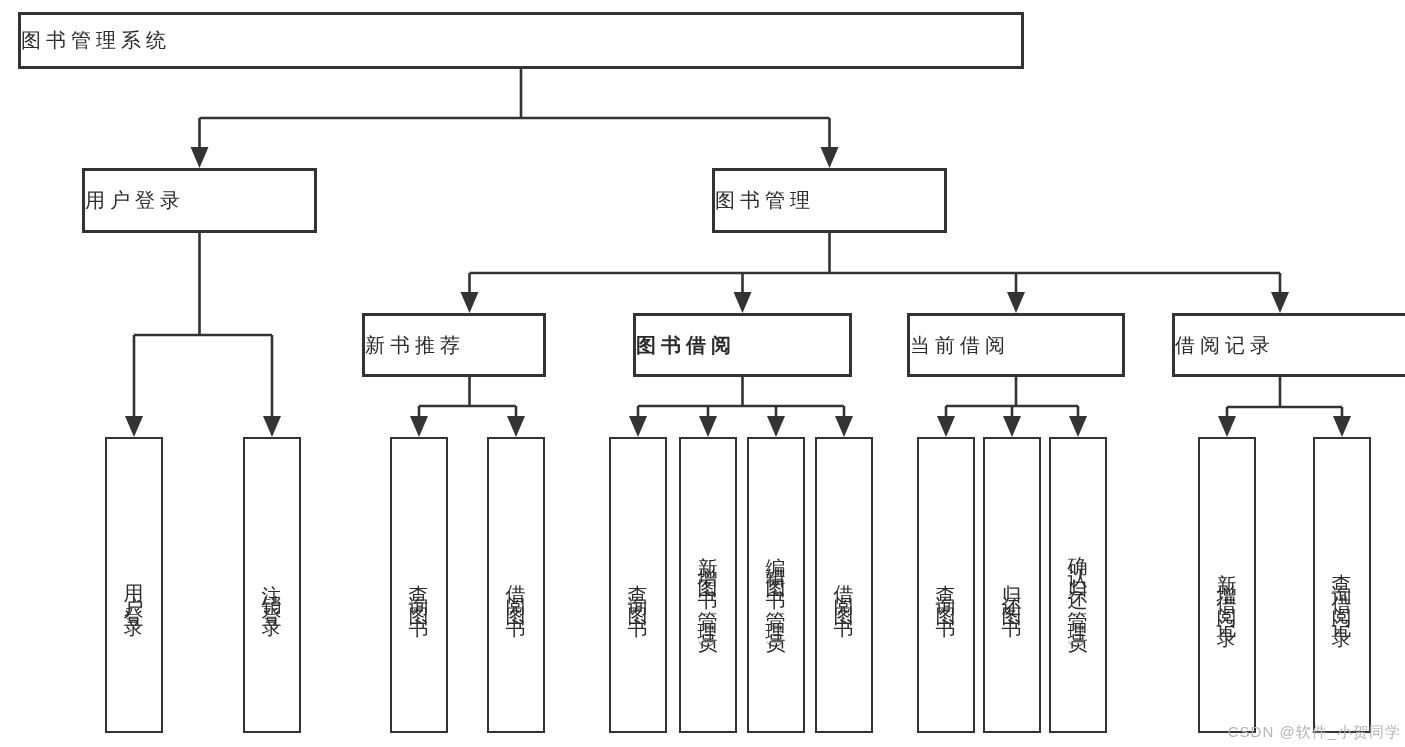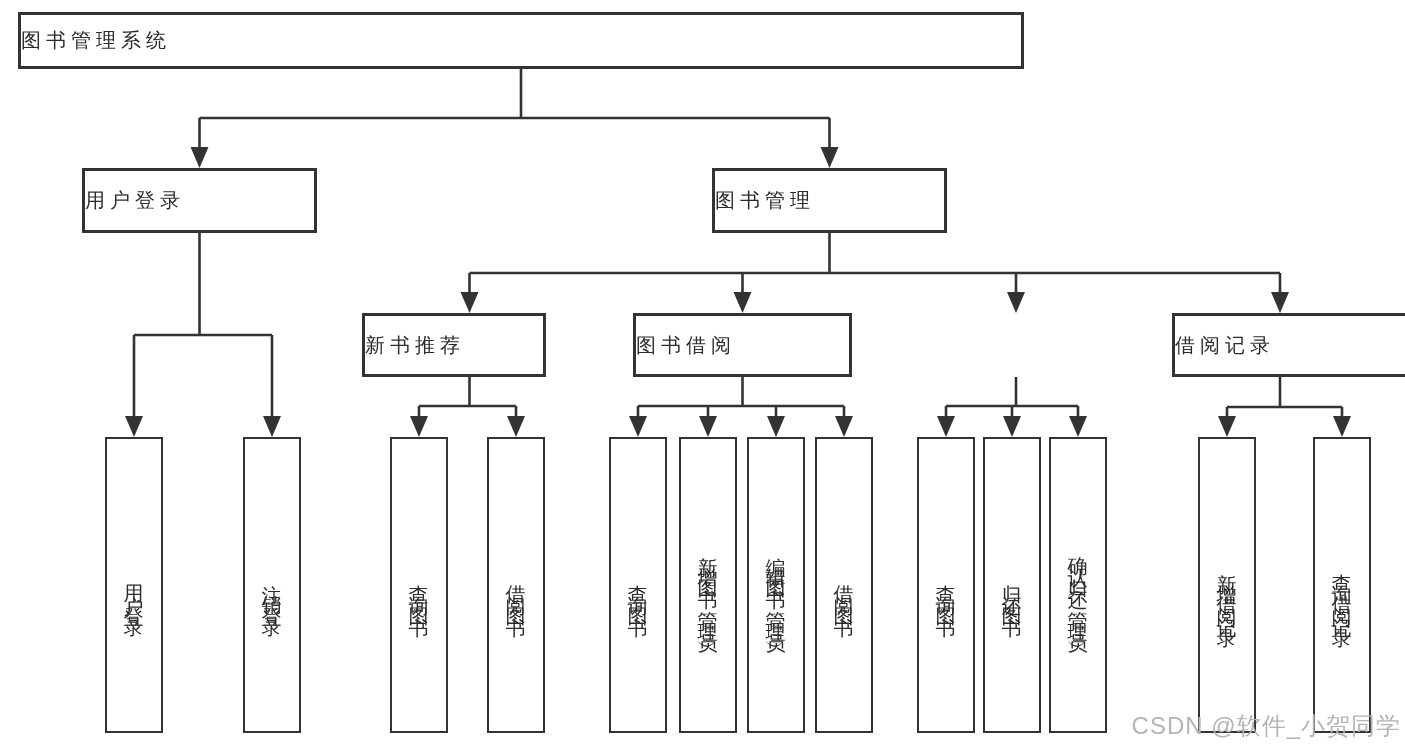--- a/index.html
+++ b/index.html
@@ -27,21 +27,21 @@
     border:2.5px solid var(--line,#333333);
     display:flex;align-items:center;justify-content:center;
   }
   .vtext{
     writing-mode:vertical-lr;text-orientation:mixed;
     font-size:20px;letter-spacing:11px;line-height:1.1;
     margin-bottom:-11px;white-space:nowrap;
   }
   .watermark{
     position:absolute;right:4px;bottom:5px;z-index:3;
-    font-size:24px;letter-spacing:1px;
+    font-size:15px;letter-spacing:1px;
     color:var(--watermark,#b4b4b4);white-space:nowrap;
   }
 </style>
 </head>
 <body>
 
 <div class="canvas">
 
   <svg class="connectors" width="1405" height="747" viewBox="0 0 1405 747">
 
@@ -87,22 +87,25 @@
   <div class="node" style="left:82px;top:168px;width:235px;height:65px;">
     <span class="hlabel">用户登录</span>
   </div>
   <div class="node" style="left:712px;top:168px;width:235px;height:65px;">
     <span class="hlabel">图书管理</span>
   </div>
 
   <div class="node" style="left:362px;top:313px;width:184px;height:64px;">
     <span class="hlabel">新书推荐</span>
   </div>
-  <div class="node" style="left:633px;top:313px;width:219px;height:64px;">
+  <div class="node" style="left:633px;top:313px;width:219px;height:64px;font-weight:bold;">
     <span class="hlabel">图书借阅</span>
+  </div>
+  <div class="node" style="left:907px;top:313px;width:218px;height:64px;">
+    <span class="hlabel">当前借阅</span>
   </div>
   <div class="node" style="left:1172px;top:313px;width:236px;height:64px;">
     <span class="hlabel">借阅记录</span>
   </div>
 
   <div class="leaf" style="left:105px;">
     <span class="vtext">用户登录</span>
   </div>
   <div class="leaf" style="left:243px;">
     <span class="vtext">注销登录</span>

